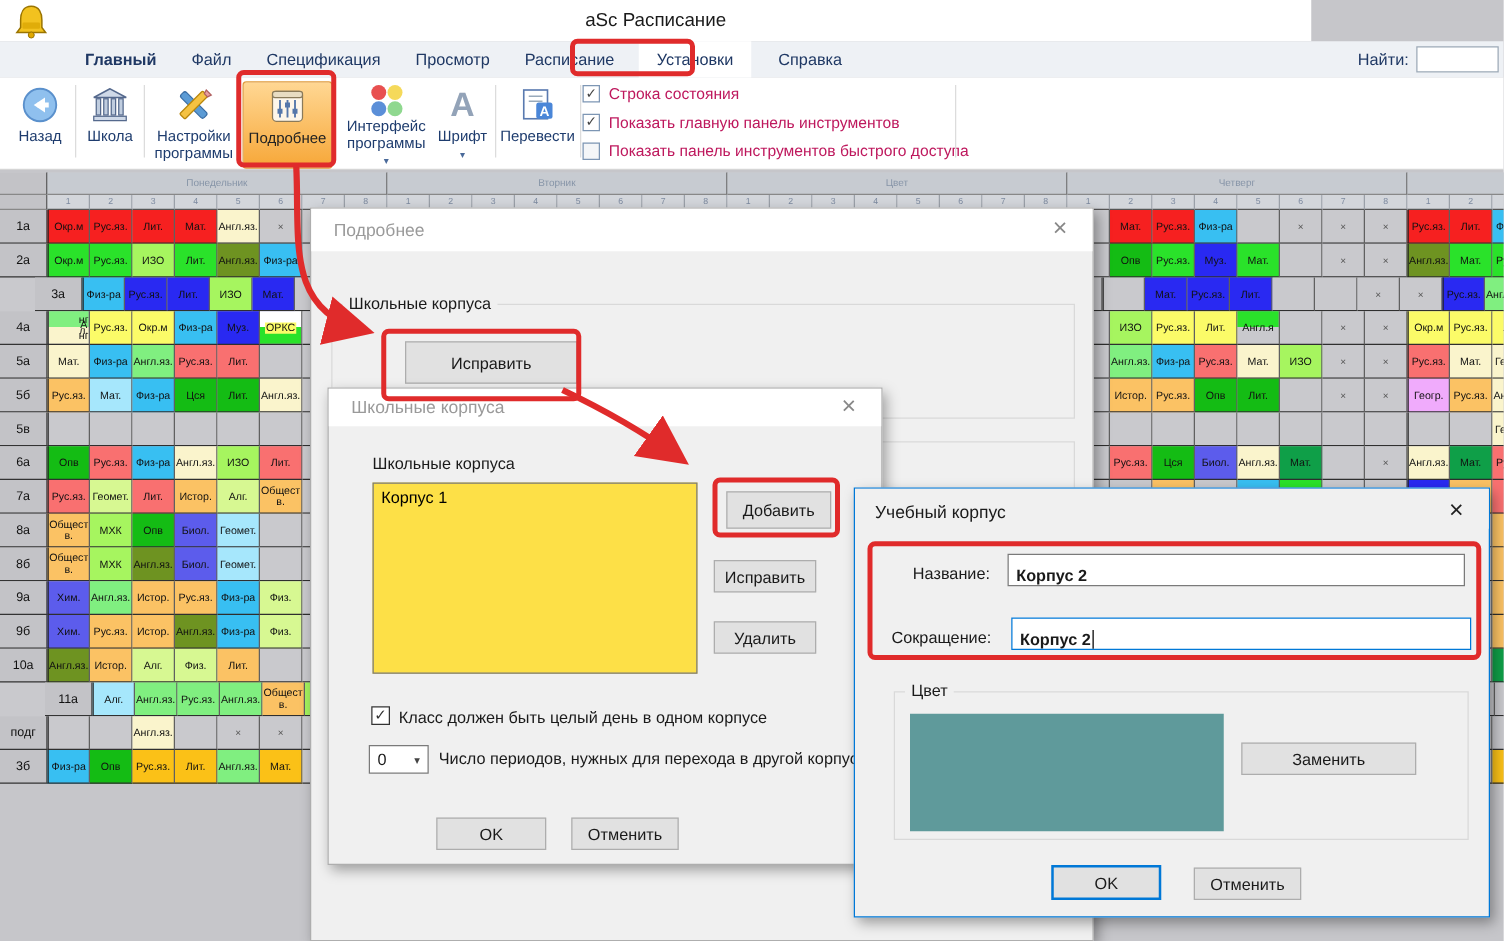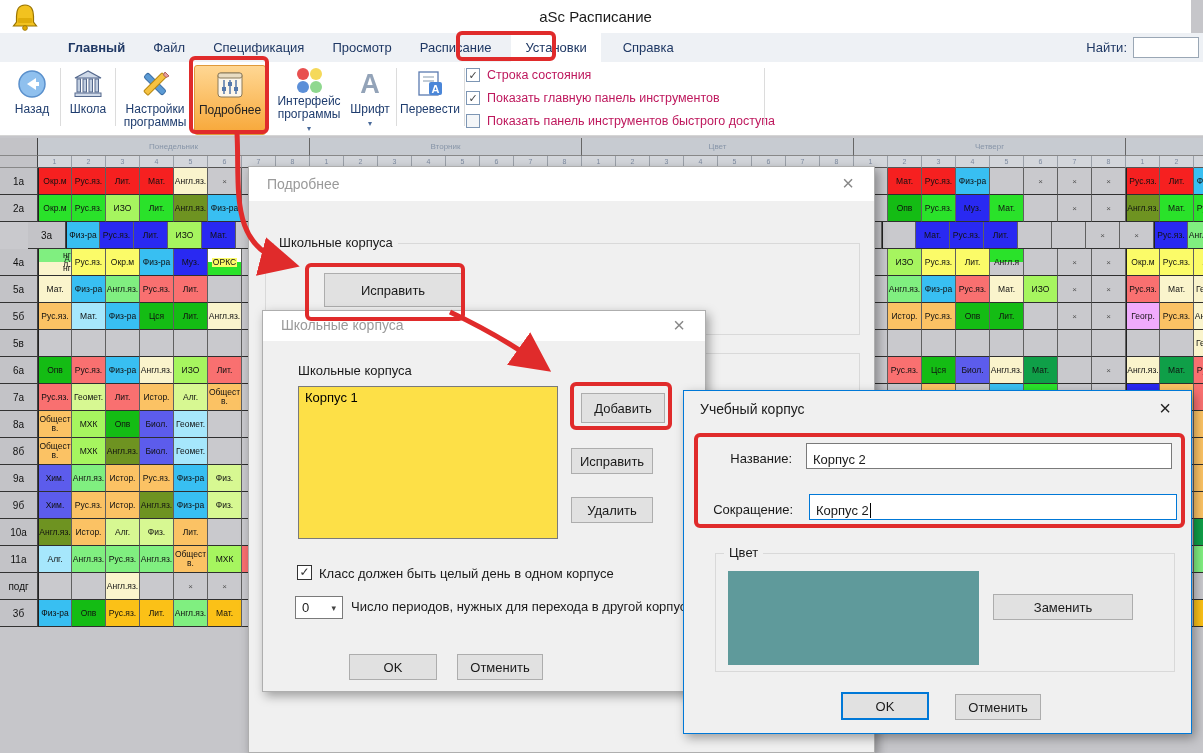--- a/index.html
+++ b/index.html
@@ -1,20 +1,20 @@
 <!DOCTYPE html>
 <html><head>
 <meta charset="utf-8">
 <style>
   * { margin:0; padding:0; box-sizing:border-box; }
   html,body { width:1203px; height:753px; overflow:hidden; font-family:"Liberation Sans", sans-serif; }
   #app { position:relative; width:1203px; height:753px; background:#c6c6ca; overflow:hidden; }
 
   
-  .titlebar { position:absolute; left:0; top:0; width:1191px; height:33px; background:#ffffff; }
+  .titlebar { position:absolute; left:0; top:0; width:1049px; height:33px; background:#ffffff; }
   .titlebar .apptitle { position:absolute; left:0; right:0; top:8px; text-align:center; font-size:15px; color:#1a1a1a; }
   .bell { position:absolute; left:8px; top:2px; }
 
   
   .menubar { position:absolute; left:0; top:33px; width:1203px; height:29px; background:#eef1f5; display:flex; align-items:center; }
   .mtab { font-size:13px; color:#1f3864; padding:6px 14px; height:29px; display:flex; align-items:center; }
   .mtab.bold { font-weight:bold; }
   .mtab.selected { background:#ffffff; }
   .find-wrap { position:absolute; right:4px; top:4px; display:flex; align-items:center; }
   .find-label { font-size:13px; color:#1f3864; margin-right:6px; }
@@ -59,22 +59,22 @@
   .dlg-title .tx.dark { color:#1a1a1a; }
   .dlg-close { position:absolute; right:14px; top:5px; font-size:20px; color:#888; width:24px; text-align:center; }
   .groupbox { position:absolute; border:1px solid #d9d9d9; }
   .groupbox .glabel { position:absolute; top:-9px; left:8px; background:#f0f0f0; padding:0 5px; font-size:13px; color:#1a1a1a; }
   .wbtn { position:absolute; background:#e1e1e1; border:1px solid #adadad; font-size:13px; color:#1a1a1a;
           display:flex; align-items:center; justify-content:center; }
   .wbtn.focus { border:2px solid #0078d7; }
   .listbox { position:absolute; background:#fde047; border:1px solid #7a7a7a; font-size:13px; }
   .listbox .li { padding:3px 6px; }
   .dlabel { position:absolute; font-size:13px; color:#1a1a1a; }
-  .dinput { position:absolute; background:#fff; border:1px solid #7a7a7a; font-size:13px; padding:8px 6px;
-            display:flex; align-items:flex-start; color:#1a1a1a; }
+  .dinput { position:absolute; background:#fff; border:1px solid #7a7a7a; font-size:13px; padding:0 6px;
+            display:flex; align-items:flex-end; color:#1a1a1a;font-weight:bold; }
   .dinput.focus { border:1px solid #0078d7; }
   .caret { display:inline-block; width:1px; height:15px; background:#000; margin-left:1px; }
   .wincheck { position:absolute; width:15px; height:15px; background:#fff; border:1px solid #333;
               font-size:12px; line-height:13px; text-align:center; color:#333; }
   .combo { position:absolute; background:#fff; border:1px solid #7a7a7a; font-size:13px; display:flex;
            align-items:center; justify-content:space-between; padding:0 6px; color:#1a1a1a; }
   .swatch { position:absolute; }
 
   
   .ann { position:absolute; border:4px solid #e02b2b; border-radius:6px; z-index:60; pointer-events:none; }
@@ -1050,21 +1050,21 @@
         <div class="cell empty"></div>
         <div class="cell empty"></div>
         <div class="cell empty"></div>
         <div class="cell daystart empty"></div>
         <div class="cell empty"></div>
         <div class="cell" style="background: rgb(15, 159, 72);">
           <span></span>
         </div>
       </div>
       <div class="g-row">
-        <div class="g-label" style="height: 27px;">11а</div>
+        <div class="g-label" style="height: 27px; margin-left: 36px;">11а</div>
         <div class="cell daystart" style="background: rgb(166, 231, 252);">
           <span>Алг.</span>
         </div>
         <div class="cell" style="background: rgb(128, 239, 128);">
           <span>Англ.яз.</span>
         </div>
         <div class="cell" style="background: rgb(128, 239, 128);">
           <span>Рус.яз.</span>
         </div>
         <div class="cell" style="background: rgb(128, 239, 128);">

